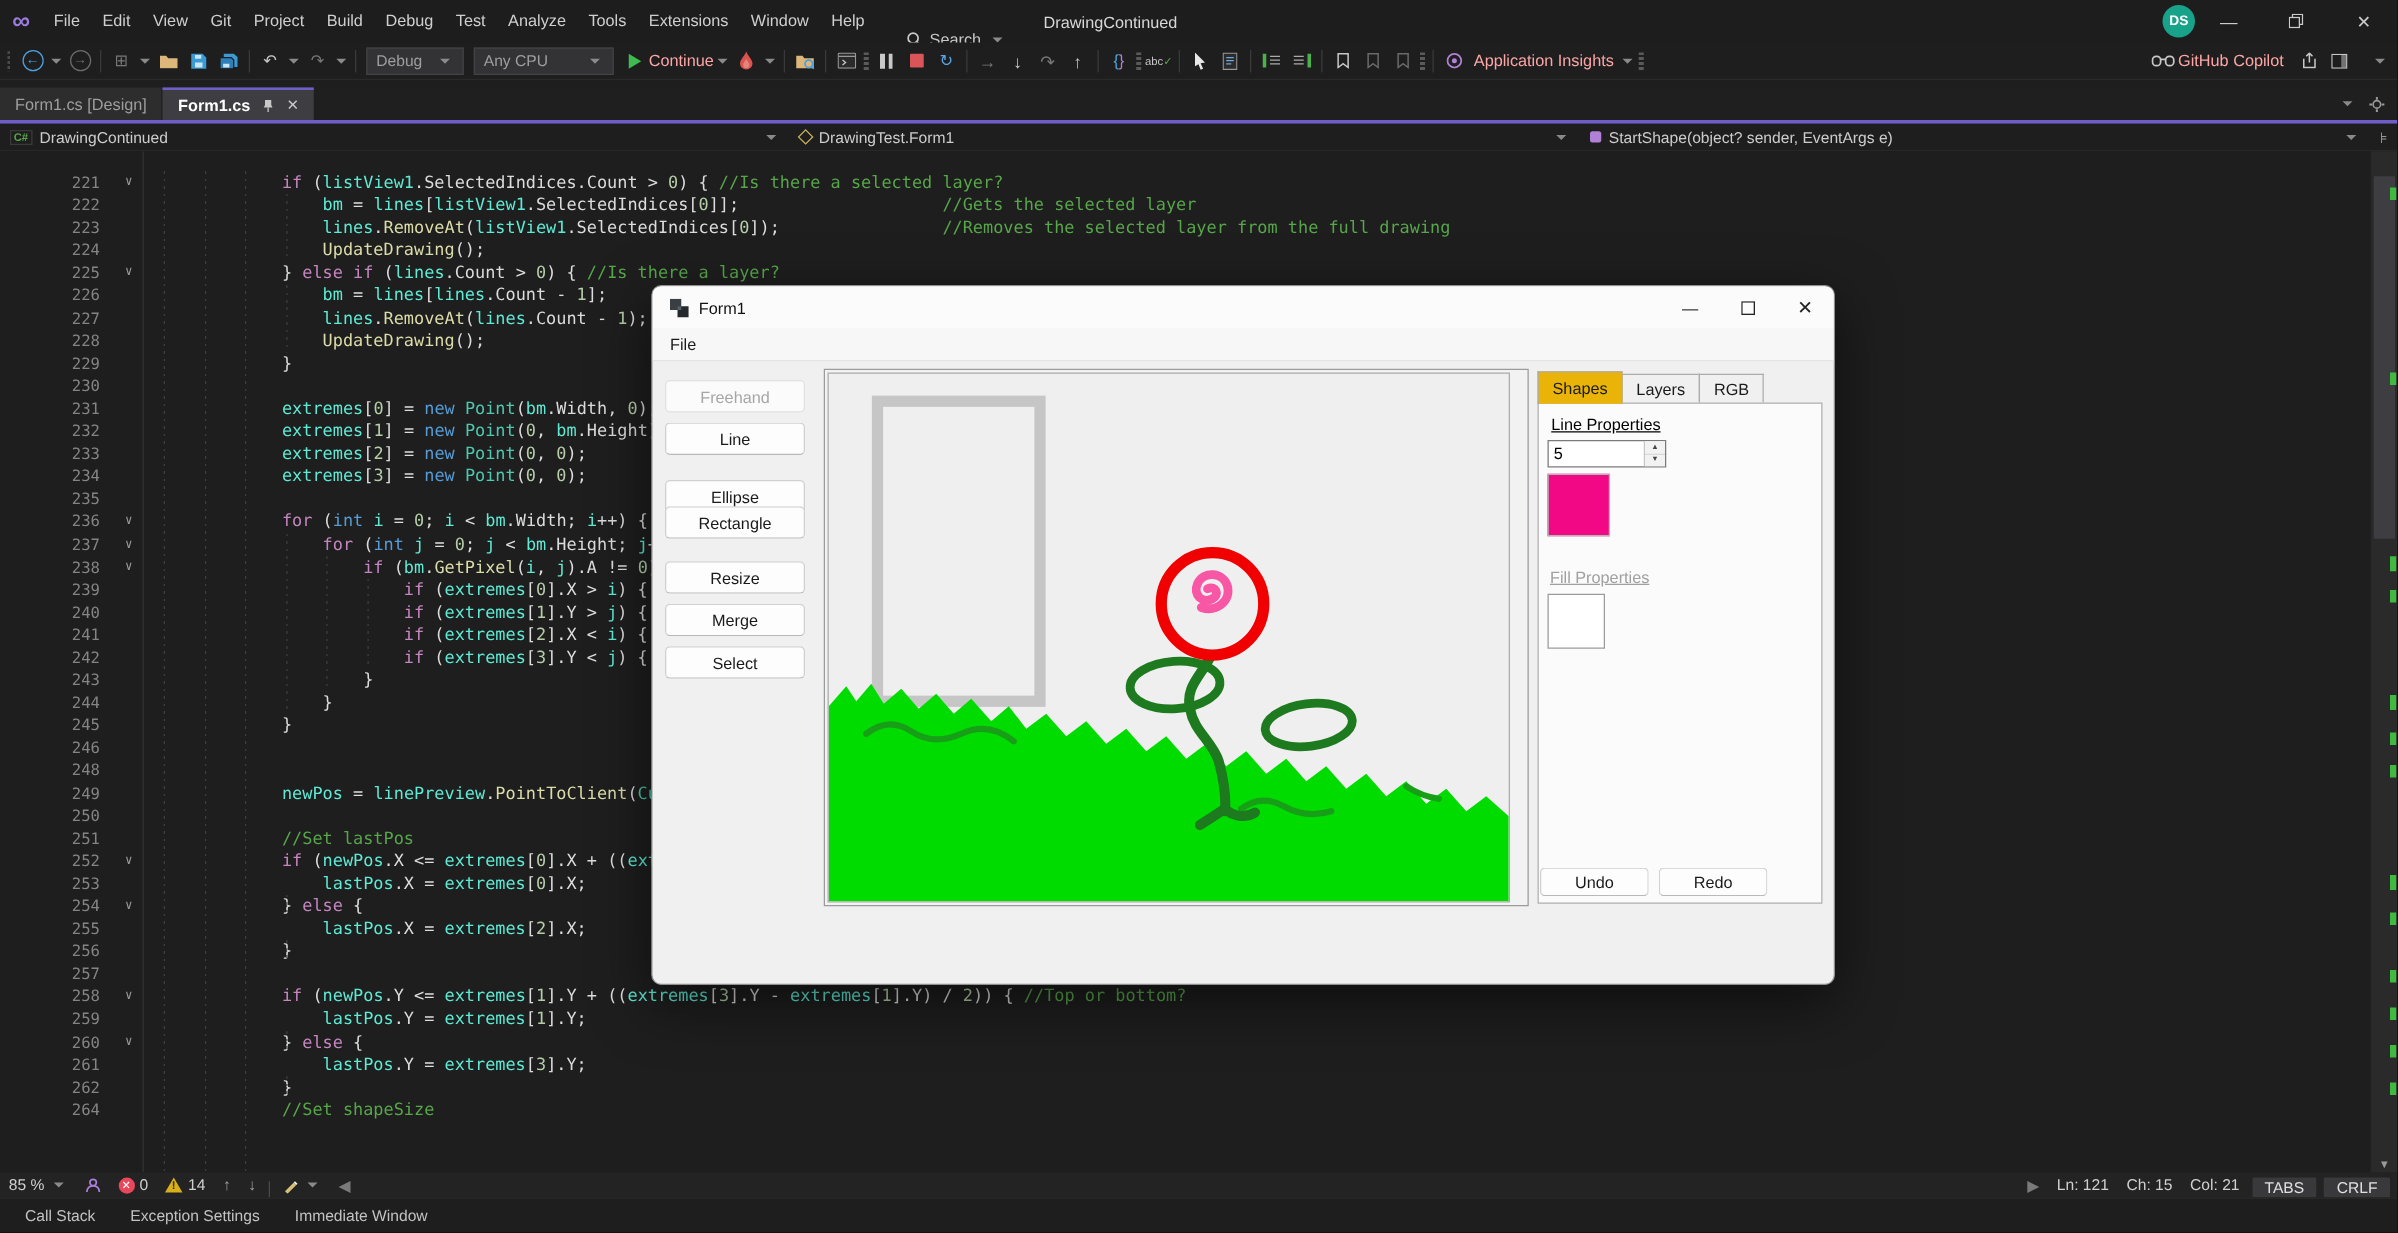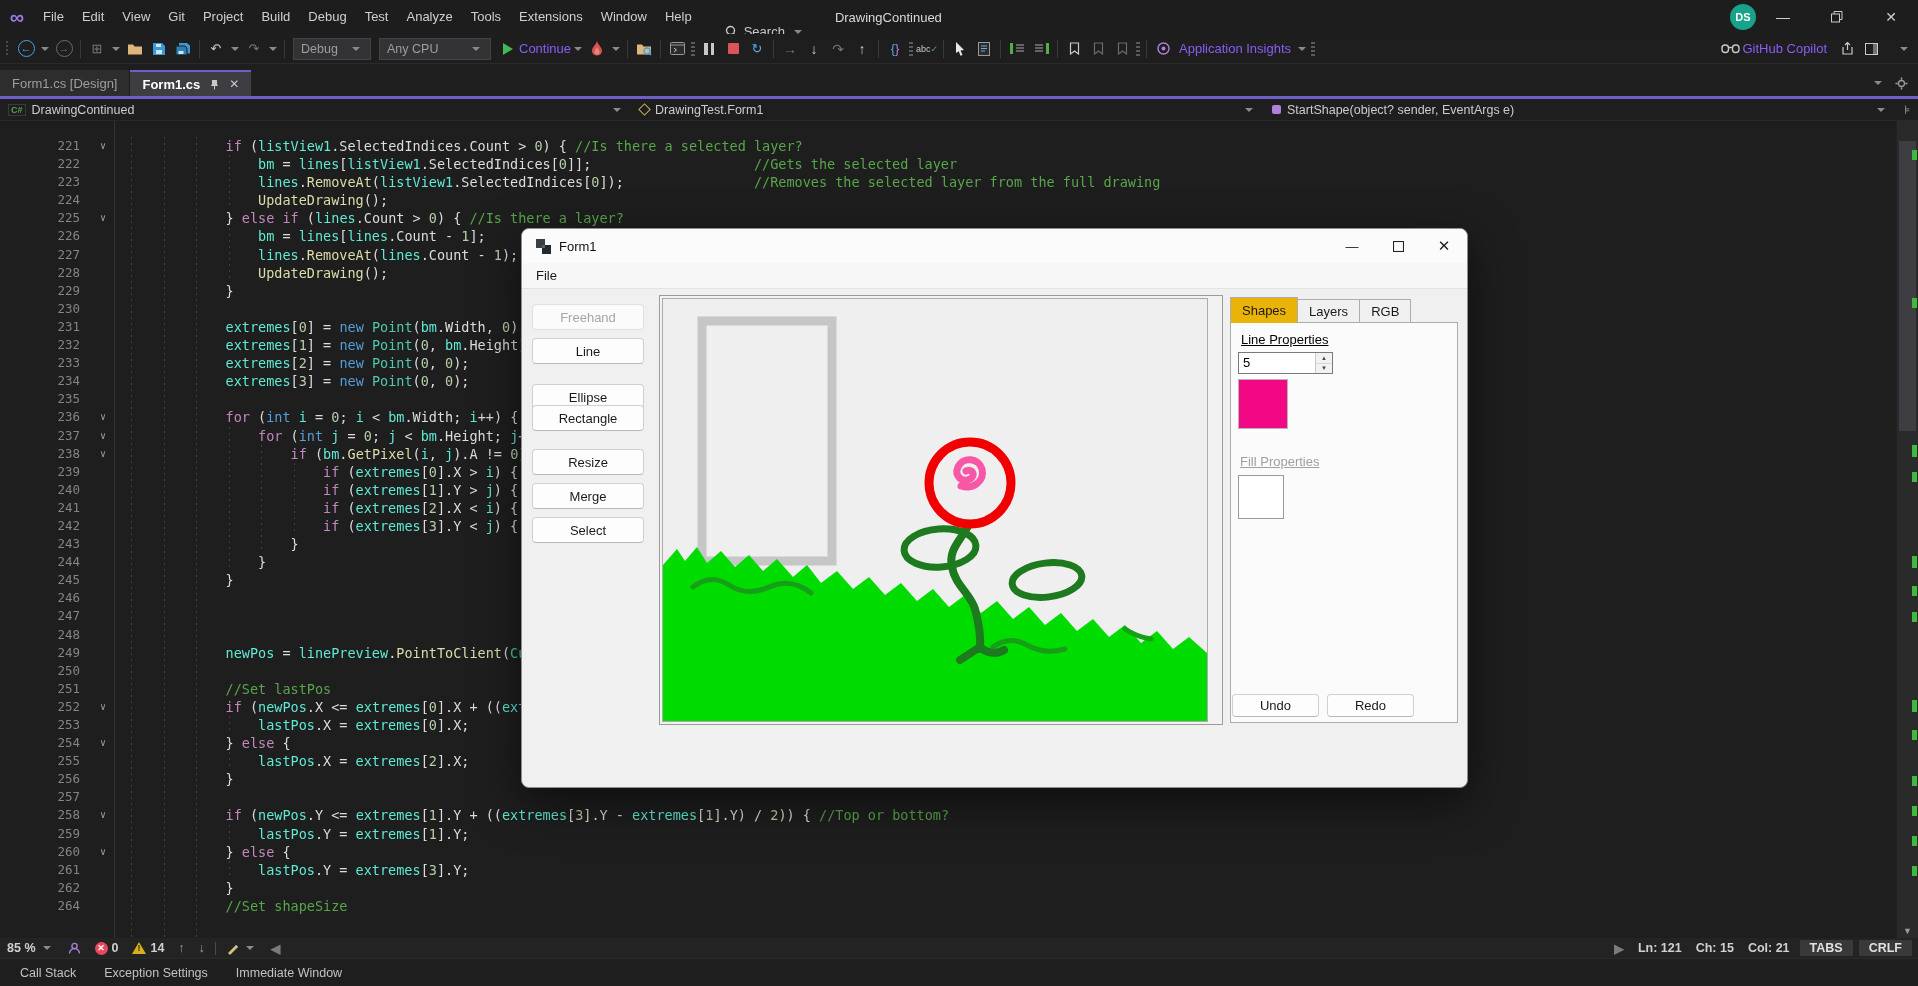--- a/index.html
+++ b/index.html
@@ -34,21 +34,21 @@
   .caret { width:0; height:0; border-left:4px solid transparent; border-right:4px solid transparent;
            border-top:4px solid #8A8A8A; margin:0 3px; }
   .circ { width:17px; height:17px; border-radius:50%; border:1.5px solid #4DA1E0; color:#4DA1E0;
           font-size:11px; line-height:14px; text-align:center; }
   .circ.gray { border-color:#6B6B6B; color:#6B6B6B; }
   .dd-box { height:22px; background:#333336; border:1px solid #434346; color:#9E9E9E;
             display:flex; align-items:center; padding:0 7px; margin:0 4px; font-size:12.5px; }
   .dd-box .caret { margin-left:auto; }
   .play-tri { width:0; height:0; border-left:10px solid #3FB950; border-top:6px solid transparent;
               border-bottom:6px solid transparent; margin:0 6px 0 8px; }
-  .tb-label { color:#8b5cf6; font-size:13px; }
+  .tb-label { color:#fca5a5; font-size:13px; }
   .pause-bars { display:flex; gap:3px; }
   .pause-bars i { display:block; width:3.5px; height:12px; background:#C8C8C8; }
   .stop-sq { width:11px; height:11px; background:#D95558; border-radius:1px; }
   .dots3 { width:4px; height:14px; margin:0 2px;
            background:repeating-linear-gradient(180deg,#5A5A5A 0 2px,transparent 2px 4px); }
   .arrow-ch { font-size:14px; color:#C8C8C8; }
   .dim { color:#777 !important; }
 
   
   .tabstrip { position:absolute; top:70px; left:0; right:0; height:26px; background:#1F1F20;
@@ -126,21 +126,21 @@
   .nud-spin span { flex:1; font-size:6px; color:#444; display:flex; align-items:center;
                    justify-content:center; background:#F2F2F2; }
   .nud-spin span:first-child { border-bottom:1px solid #D8D8D8; }
   .swatch { position:absolute; border:1px solid #B5B5B5; }
   .fw-action-btn { position:absolute; width:87px; height:23px; background:#FDFDFD;
                    border:1px solid #D0D0D0; border-bottom-color:#B9B9B9; border-radius:4px;
                    font-size:13px; display:flex; align-items:center; justify-content:center;text-align:center; }
 
   
   .statusbar { position:absolute; left:0; right:0; bottom:28px; height:20px; background:#232324;
-               display:flex; align-items:center; font-size:12.5px; color:#D0D0D0;font-weight:bold; }
+               display:flex; align-items:flex-end; font-size:12.5px; color:#D0D0D0; }
   .sb-item { display:flex; align-items:center; gap:4px; padding:0 7px; height:100%; }
   .sb-sep { width:1px; height:13px; background:#4A4A4A; margin:0 3px; }
   .err-ico { width:13px; height:13px; border-radius:50%; background:#E9485C; color:#fff; font-size:9px;
              display:flex; align-items:center; justify-content:center; }
   .warn-ico { width:0; height:0; border-left:7px solid transparent; border-right:7px solid transparent;
               border-bottom:12px solid #D8B01C; position:relative; }
   .warn-ico::after { content:"!"; position:absolute; left:-2px; top:1px; font-size:9px; color:#3A3000; font-weight:bold; }
   .sb-box { background:#39393B; padding:1px 10px; margin:0 3px; border-radius:1px; color:#E0E0E0; }
 
   
@@ -448,21 +448,20 @@
         <div class="ed-row"><span class="ln">237</span><span class="fold">∨</span><span class="ct"><span class="c-pl">                </span><span class="c-ct">for</span><span class="c-pl"> (</span><span class="c-kw">int</span><span class="c-pl"> </span><span class="c-lv">j</span><span class="c-pl"> = </span><span class="c-nu">0</span><span class="c-pl">; </span><span class="c-lv">j</span><span class="c-pl"> &lt; </span><span class="c-lv">bm</span><span class="c-pl">.Height; </span><span class="c-lv">j</span><span class="c-pl">++) {</span></span></div>
         <div class="ed-row"><span class="ln">238</span><span class="fold">∨</span><span class="ct"><span class="c-pl">                    </span><span class="c-ct">if</span><span class="c-pl"> (</span><span class="c-lv">bm</span><span class="c-pl">.</span><span class="c-fn">GetPixel</span><span class="c-pl">(</span><span class="c-lv">i</span><span class="c-pl">, </span><span class="c-lv">j</span><span class="c-pl">).A != </span><span class="c-nu">0</span><span class="c-pl">) {</span></span></div>
         <div class="ed-row"><span class="ln">239</span><span class="fold"></span><span class="ct"><span class="c-pl">                        </span><span class="c-ct">if</span><span class="c-pl"> (</span><span class="c-lv">extremes</span><span class="c-pl">[</span><span class="c-nu">0</span><span class="c-pl">].X &gt; </span><span class="c-lv">i</span><span class="c-pl">) {</span></span></div>
         <div class="ed-row"><span class="ln">240</span><span class="fold"></span><span class="ct"><span class="c-pl">                        </span><span class="c-ct">if</span><span class="c-pl"> (</span><span class="c-lv">extremes</span><span class="c-pl">[</span><span class="c-nu">1</span><span class="c-pl">].Y &gt; </span><span class="c-lv">j</span><span class="c-pl">) {</span></span></div>
         <div class="ed-row"><span class="ln">241</span><span class="fold"></span><span class="ct"><span class="c-pl">                        </span><span class="c-ct">if</span><span class="c-pl"> (</span><span class="c-lv">extremes</span><span class="c-pl">[</span><span class="c-nu">2</span><span class="c-pl">].X &lt; </span><span class="c-lv">i</span><span class="c-pl">) {</span></span></div>
         <div class="ed-row"><span class="ln">242</span><span class="fold"></span><span class="ct"><span class="c-pl">                        </span><span class="c-ct">if</span><span class="c-pl"> (</span><span class="c-lv">extremes</span><span class="c-pl">[</span><span class="c-nu">3</span><span class="c-pl">].Y &lt; </span><span class="c-lv">j</span><span class="c-pl">) {</span></span></div>
         <div class="ed-row"><span class="ln">243</span><span class="fold"></span><span class="ct"><span class="c-pl">                    </span><span class="c-pl">}</span></span></div>
         <div class="ed-row"><span class="ln">244</span><span class="fold"></span><span class="ct"><span class="c-pl">                </span><span class="c-pl">}</span></span></div>
         <div class="ed-row"><span class="ln">245</span><span class="fold"></span><span class="ct"><span class="c-pl">            </span><span class="c-pl">}</span></span></div>
         <div class="ed-row"><span class="ln">246</span><span class="fold"></span><span class="ct"></span></div>
-        <div class="ed-row"><span class="ln">247</span><span class="fold"></span><span class="ct"></span></div>
         <div class="ed-row"><span class="ln">248</span><span class="fold"></span><span class="ct"></span></div>
         <div class="ed-row"><span class="ln">249</span><span class="fold"></span><span class="ct"><span class="c-pl">            </span><span class="c-lv">newPos</span><span class="c-pl"> = </span><span class="c-lv">linePreview</span><span class="c-pl">.</span><span class="c-fn">PointToClient</span><span class="c-pl">(</span><span class="c-ty">Cursor</span><span class="c-pl">.Position);</span></span></div>
         <div class="ed-row"><span class="ln">250</span><span class="fold"></span><span class="ct"></span></div>
         <div class="ed-row"><span class="ln">251</span><span class="fold"></span><span class="ct"><span class="c-pl">            </span><span class="c-cm">//Set lastPos</span></span></div>
         <div class="ed-row"><span class="ln">252</span><span class="fold">∨</span><span class="ct"><span class="c-pl">            </span><span class="c-ct">if</span><span class="c-pl"> (</span><span class="c-lv">newPos</span><span class="c-pl">.X &lt;= </span><span class="c-lv">extremes</span><span class="c-pl">[</span><span class="c-nu">0</span><span class="c-pl">].X + ((</span><span class="c-lv">extremes</span><span class="c-pl">[</span><span class="c-nu">2</span><span class="c-pl">].X - </span><span class="c-lv">extremes</span><span class="c-pl">[</span><span class="c-nu">0</span><span class="c-pl">].X) / </span><span class="c-nu">2</span><span class="c-pl">)) {</span></span></div>
         <div class="ed-row"><span class="ln">253</span><span class="fold"></span><span class="ct"><span class="c-pl">                </span><span class="c-lv">lastPos</span><span class="c-pl">.X = </span><span class="c-lv">extremes</span><span class="c-pl">[</span><span class="c-nu">0</span><span class="c-pl">].X;</span></span></div>
         <div class="ed-row"><span class="ln">254</span><span class="fold">∨</span><span class="ct"><span class="c-pl">            </span><span class="c-pl">} </span><span class="c-ct">else</span><span class="c-pl"> {</span></span></div>
         <div class="ed-row"><span class="ln">255</span><span class="fold"></span><span class="ct"><span class="c-pl">                </span><span class="c-lv">lastPos</span><span class="c-pl">.X = </span><span class="c-lv">extremes</span><span class="c-pl">[</span><span class="c-nu">2</span><span class="c-pl">].X;</span></span></div>
         <div class="ed-row"><span class="ln">256</span><span class="fold"></span><span class="ct"><span class="c-pl">            </span><span class="c-pl">}</span></span></div>
         <div class="ed-row"><span class="ln">257</span><span class="fold"></span><span class="ct"></span></div>

